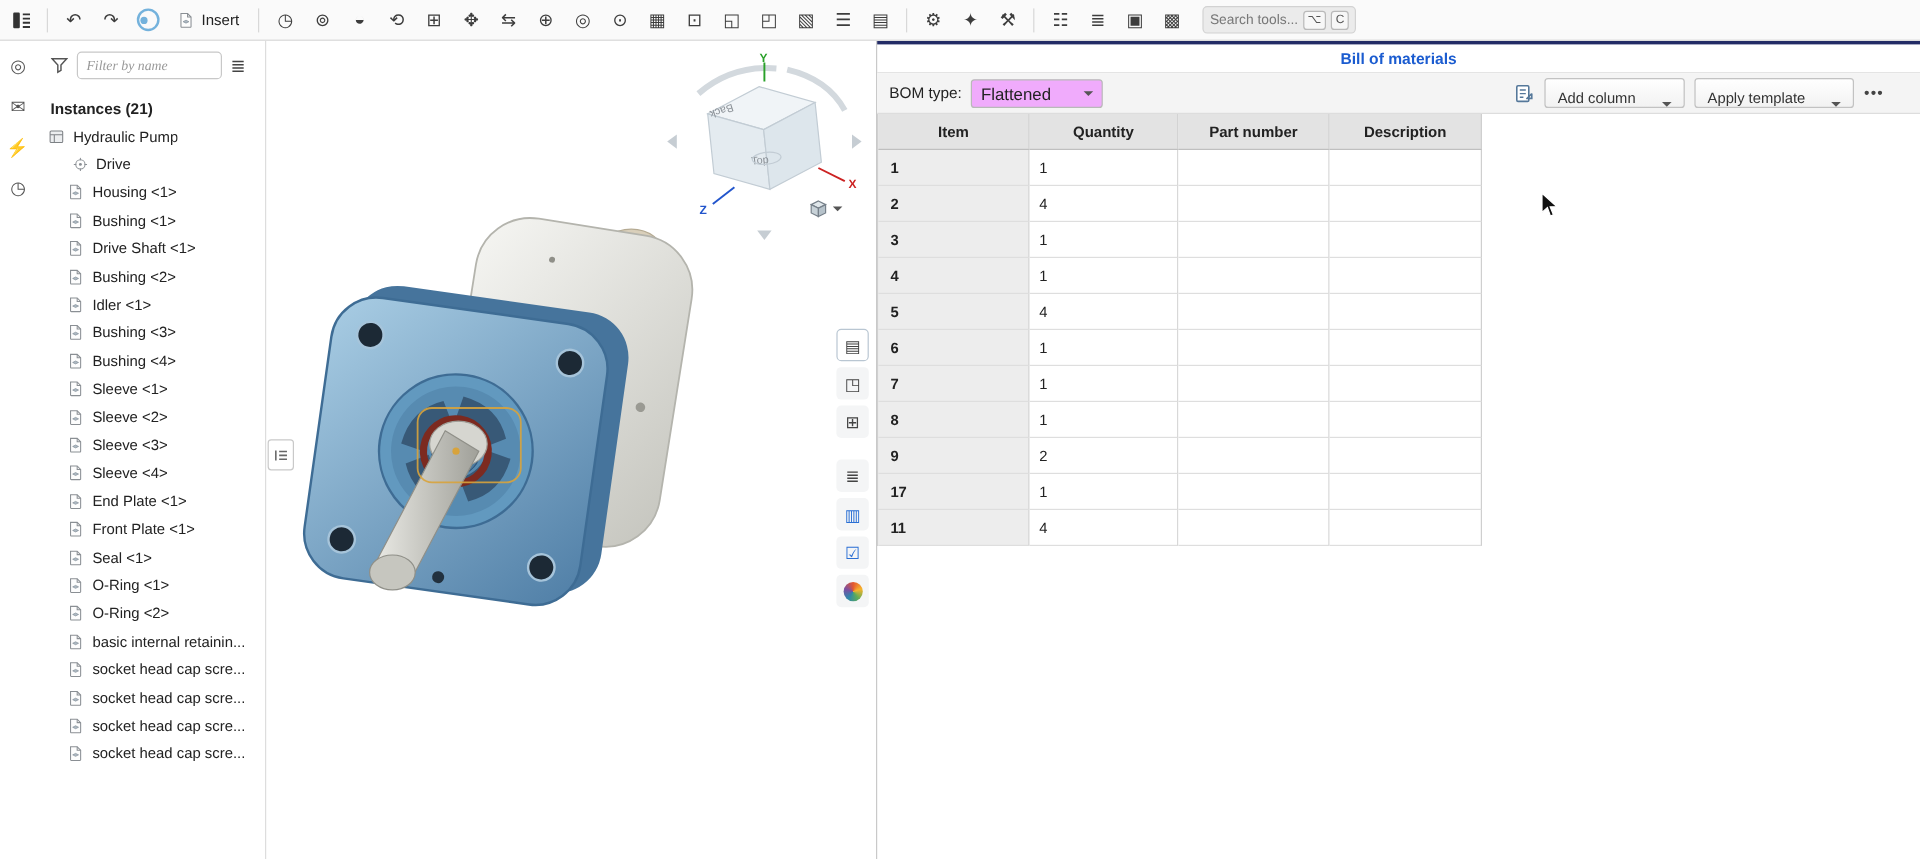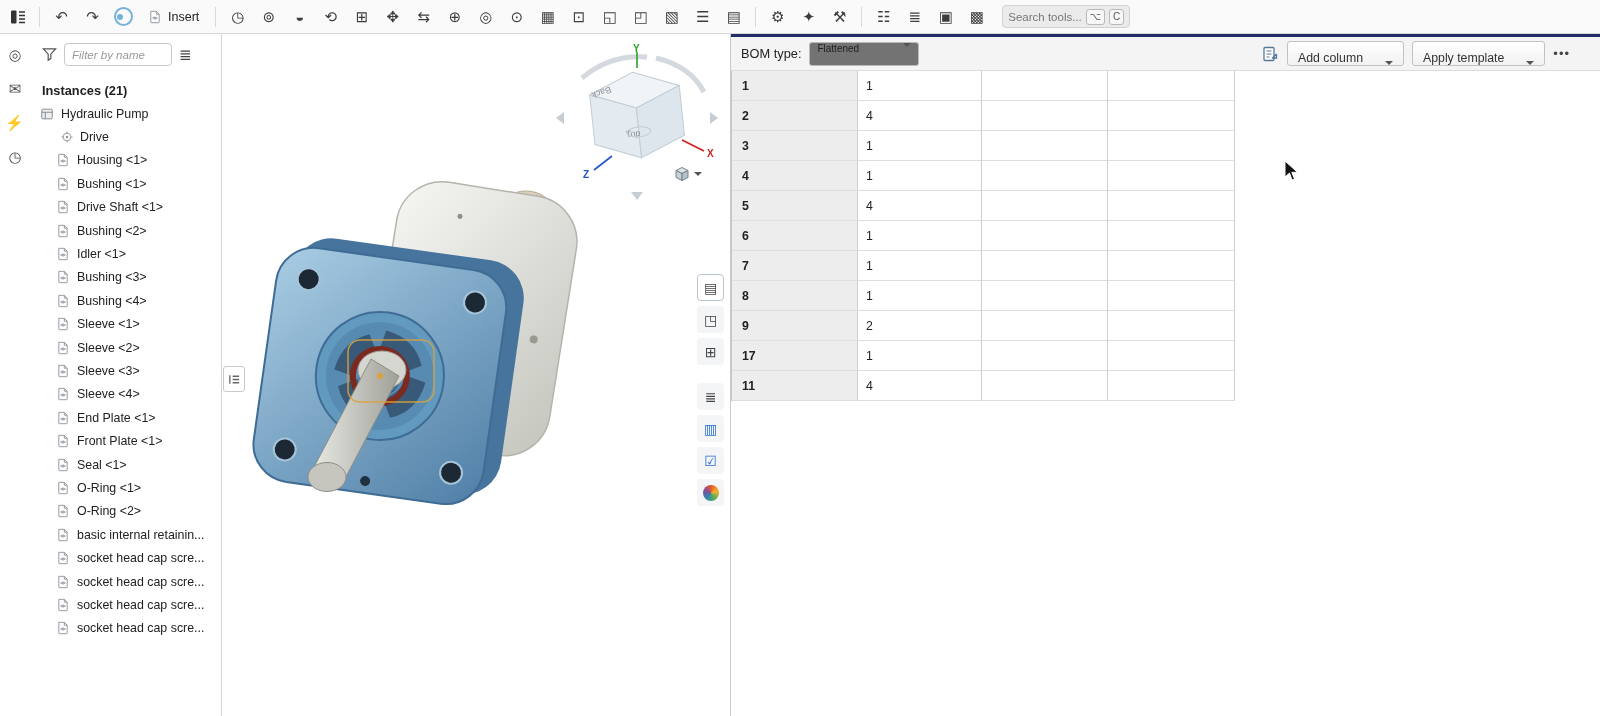--- a/index.html
+++ b/index.html
@@ -28,22 +28,22 @@
 
   
   .left-strip{position:absolute;top:34px;left:0;width:30px;bottom:0;background:#fff;display:flex;
     flex-direction:column;align-items:center;padding-top:8px;gap:8px}
   .strip-btn{width:26px;height:26px;border:none;background:transparent;font-size:15px;color:#555;cursor:pointer;font-family:inherit}
 
   
   .tree-panel{position:absolute;top:34px;left:30px;width:192px;bottom:0;background:#fff;
     border-right:1px solid #d5d5d5;overflow:hidden}
   .filter-row{display:flex;align-items:center;gap:7px;padding:9px 8px 0 12px}
-  .filter-row input{width:108px;height:23px;border:1px solid #c8c8c8;border-radius:4px;padding:0 7px;
-    font-size:11.5px;outline:none;font-family:Liberation Sans, sans-serif}
+  .filter-row input{width:121px;height:23px;border:1px solid #c8c8c8;border-radius:4px;padding:0 7px;
+    font-size:11.5px;outline:none;font-family:Liberation Serif, serif}
   .filter-row input::placeholder{font-style:italic;color:#999}
   .burger{font-size:15px;color:#444;border:none;background:none;cursor:pointer}
   .instances-head{font-size:12.8px;font-weight:bold;margin:17px 0 3px 12px}
   .tree-list{margin-top:4px}
   .tree-row{display:flex;align-items:center;gap:7px;height:23.4px;font-size:12.4px;white-space:nowrap;
     overflow:hidden;cursor:default}
   .tree-row .tlabel{overflow:hidden;text-overflow:ellipsis}
   .row-root{padding-left:10px}
   .row-origin{padding-left:31px}
   .row-part{padding-left:26px}
@@ -72,22 +72,22 @@
   .rtab-gap{height:8px}
 
   
   .bom-panel{position:absolute;top:34px;left:730px;right:0;bottom:0;background:#fff;border-left:1px solid #c9c9c9}
   .bom-topline{height:3px;background:#232c66}
   .bom-titlerow{height:24px;display:flex;align-items:center;justify-content:center;border-bottom:1px solid #e4e4e4}
   .bom-title{font-size:13px;font-weight:bold;color:#1b5cd0}
   .bom-toolbar{height:34px;background:#f4f4f4;border-bottom:1px solid #dddddd;display:flex;align-items:center;
     padding:0 30px 0 10px;gap:8px}
   .bom-type-label{font-size:12.8px;color:#222}
-  .select{display:flex;justify-content:space-between;width:110px;height:24px;background:#737373;
-    border:1px solid #b9b9b9;border-radius:3px;padding:0 7px;font-size:10px;cursor:pointer}
+  .select{display:flex;align-items:center;justify-content:space-between;width:110px;height:24px;background:#f0abfc;
+    border:1px solid #b9b9b9;border-radius:3px;padding:0 7px;font-size:14px;cursor:pointer}
   .bom-spacer{flex:1}
   .btn{display:flex;align-items:flex-end;gap:22px;height:25px;padding:0 10px;font-size:12.3px;color:#333;
     background:linear-gradient(#ffffff,#f2f2f2);border:1px solid #c2c2c2;border-radius:3px;cursor:pointer;font-family:inherit}
   .more-btn{border:none;background:transparent;font-size:13px;color:#444;letter-spacing:1px;cursor:pointer;font-family:inherit}
   .tmpl-btn{border:none;background:transparent;cursor:pointer;display:flex;align-items:center}
   .bom-grid{display:grid;grid-template-columns:126px 124px 126px 127px;border-left:1px solid #c7c7c7}
   .bcell{height:30px;border-right:1px solid #cfcfcf;border-bottom:1px solid #dedede;font-size:12.3px;
     display:flex;align-items:center;padding:0 8px;background:#fff;overflow:hidden;cursor:default}
   .bhead{background:#e3e3e3;font-weight:bold;justify-content:center;border-bottom:1px solid #bfbfbf;font-size:12.5px}
   .bitem{background:#ededed;font-weight:bold;padding-left:10px}
@@ -464,20 +464,23 @@
         <button class="rtab" style="color: rgb(42, 111, 212);">▥</button>
         <button class="rtab" style="color: rgb(42, 111, 212);">☑</button>
         <button class="rtab">
           <span class="rainbow"></span>
         </button>
       </div>
   </div>
 
   <div class="bom-panel">
     <div class="bom-topline"></div>
+    <div class="bom-titlerow">
+      <span class="bom-title">Bill of materials</span>
+    </div>
     <div class="bom-toolbar">
       <span class="bom-type-label">BOM type:</span>
       <div class="select">
         <span>Flattened</span>
         <span class="caret"></span>
       </div>
       <div class="bom-spacer"></div>
       <button class="tmpl-btn">
         <svg width="18" height="18">
             <use href="#sym-template"></use>
@@ -486,20 +489,26 @@
       <button class="btn">
         <span>Add column</span>
         <span class="caret"></span>
       </button>
       <button class="btn">
         <span>Apply template</span>
         <span class="caret"></span>
       </button>
       <button class="more-btn">•••</button>
     </div>
+    <div class="bom-grid" id="bom-header-row">
+        <div class="bcell bhead">Item</div>
+        <div class="bcell bhead">Quantity</div>
+        <div class="bcell bhead">Part number</div>
+        <div class="bcell bhead">Description</div>
+      </div>
     <div class="bom-grid" id="bom-body">
         <div class="bcell bitem">1</div>
         <div class="bcell">1</div>
         <div class="bcell"></div>
         <div class="bcell"></div>
         <div class="bcell bitem">2</div>
         <div class="bcell">4</div>
         <div class="bcell"></div>
         <div class="bcell"></div>
         <div class="bcell bitem">3</div>

